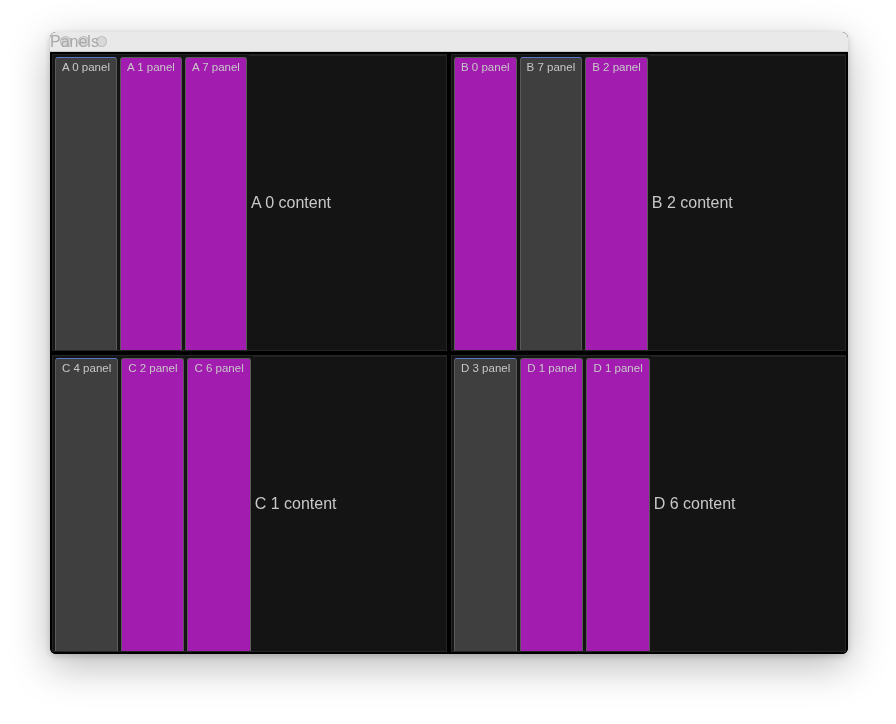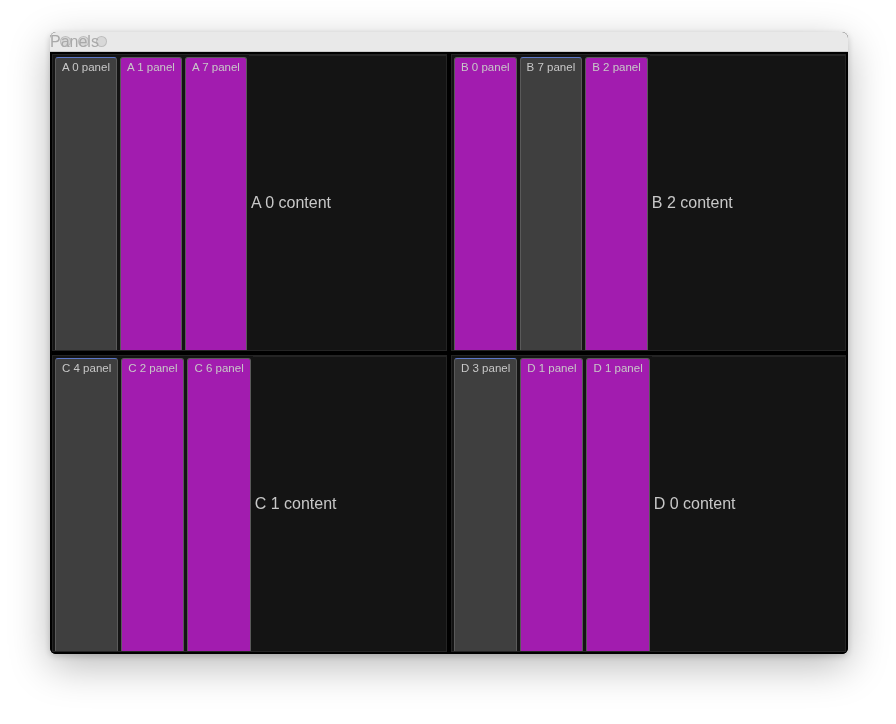--- a/index.html
+++ b/index.html
@@ -140,17 +140,17 @@
       </div>
       <div class="panel-content">C 1 content</div>
     </div>
 
     <div class="panel">
       <div class="tabbar">
         <div class="tab active">D 3 panel</div>
         <div class="tab">D 1 panel</div>
         <div class="tab">D 1 panel</div>
       </div>
-      <div class="panel-content">D 0 content</div>
+      <div class="panel-content">D 6 content</div>
     </div>
 
   </div>
 </div>
 
 </body></html>

